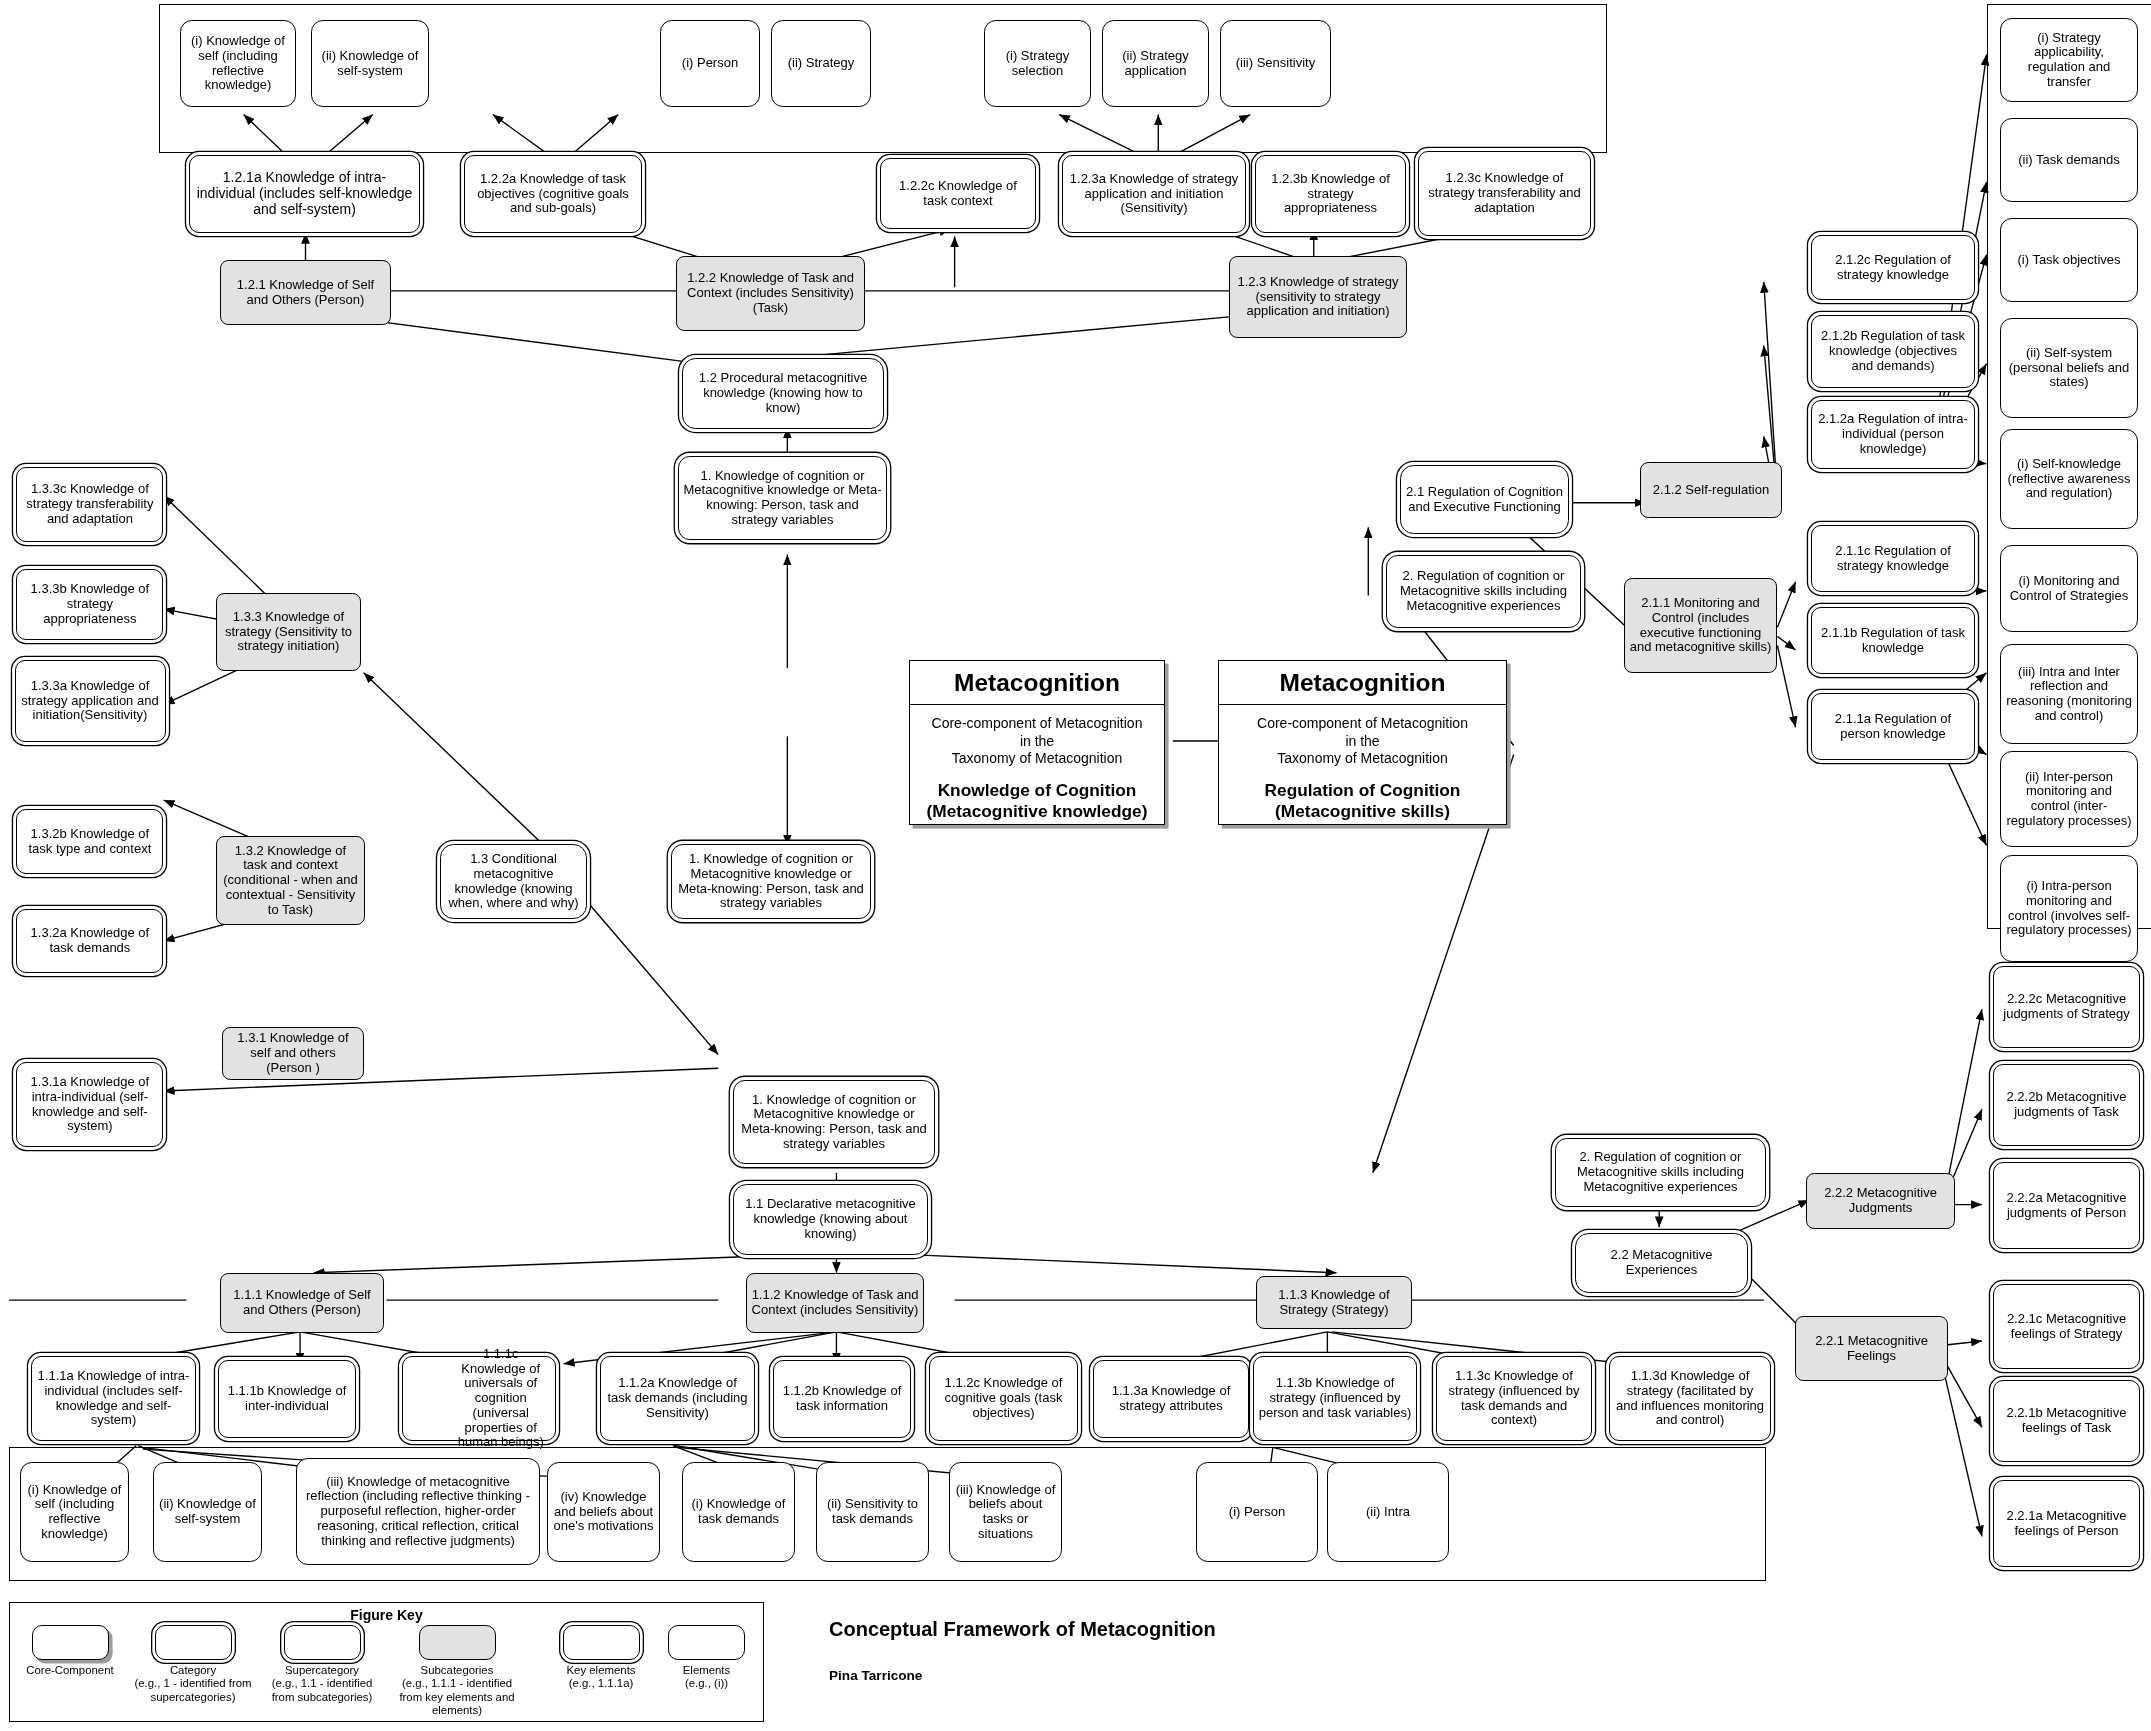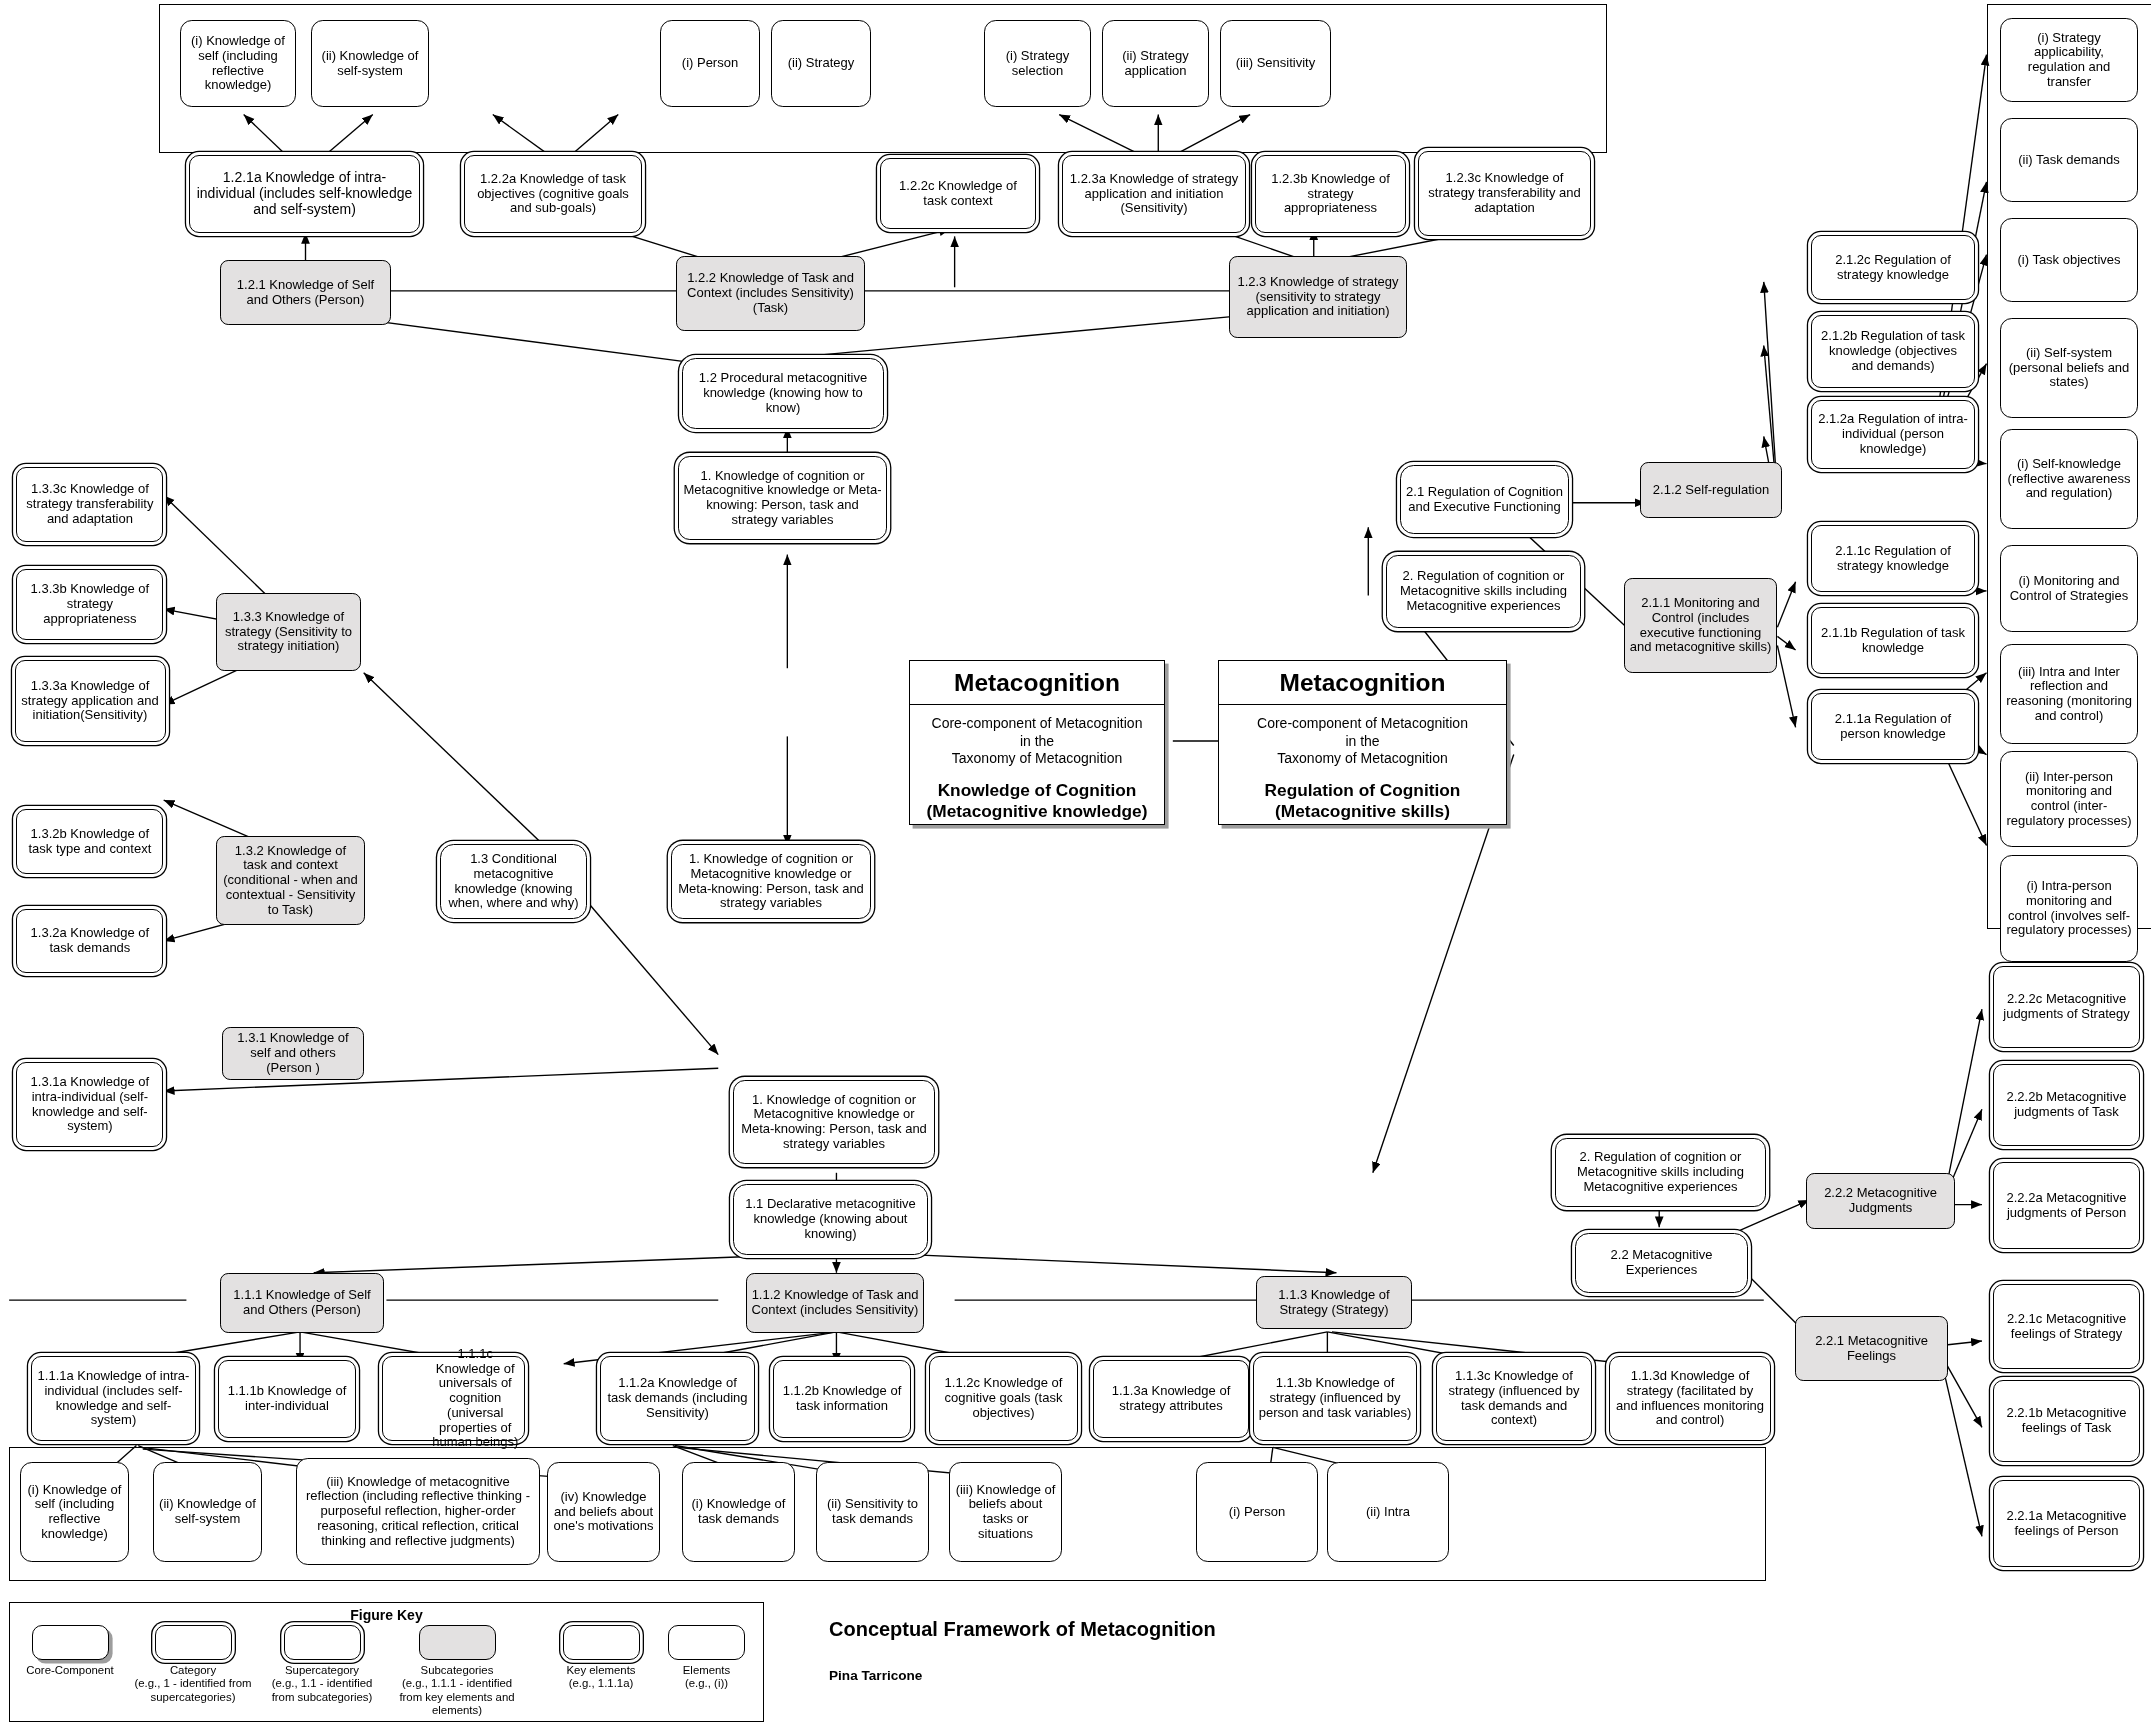--- a/index.html
+++ b/index.html
@@ -371,21 +371,21 @@
   <div class="node sub" style="left:1256px;top:1276px;width:156px;height:53px;">
       <span class="f14">1.1.3 Knowledge of Strategy (Strategy)</span>
     </div>
 
   <div class="node keyel" style="left:31px;top:1356px;width:165px;height:85px;">
       <span class="f14">1.1.1a Knowledge of intra-individual (includes self-knowledge and self-system)</span>
     </div>
   <div class="node keyel" style="left:218px;top:1360px;width:138px;height:78px;">
       <span class="f14">1.1.1b Knowledge of inter-individual</span>
     </div>
-  <div class="node keyel" style="left:382px;top:1356px;width:143px;height:85px;padding-left:48px;">
+  <div class="node keyel" style="left:402px;top:1356px;width:154px;height:85px;padding-left:48px;">
       <span class="f14">1.1.1c Knowledge of universals of cognition (universal properties of human beings)</span>
     </div>
   <div class="node keyel" style="left:600px;top:1356px;width:155px;height:85px;">
       <span class="f14">1.1.2a Knowledge of task demands (including Sensitivity)</span>
     </div>
   <div class="node keyel" style="left:773px;top:1360px;width:138px;height:78px;">
       <span class="f14">1.1.2b Knowledge of task information</span>
     </div>
   <div class="node keyel" style="left:929px;top:1356px;width:149px;height:85px;">
       <span class="f14">1.1.2c Knowledge of cognitive goals (task objectives)</span>

